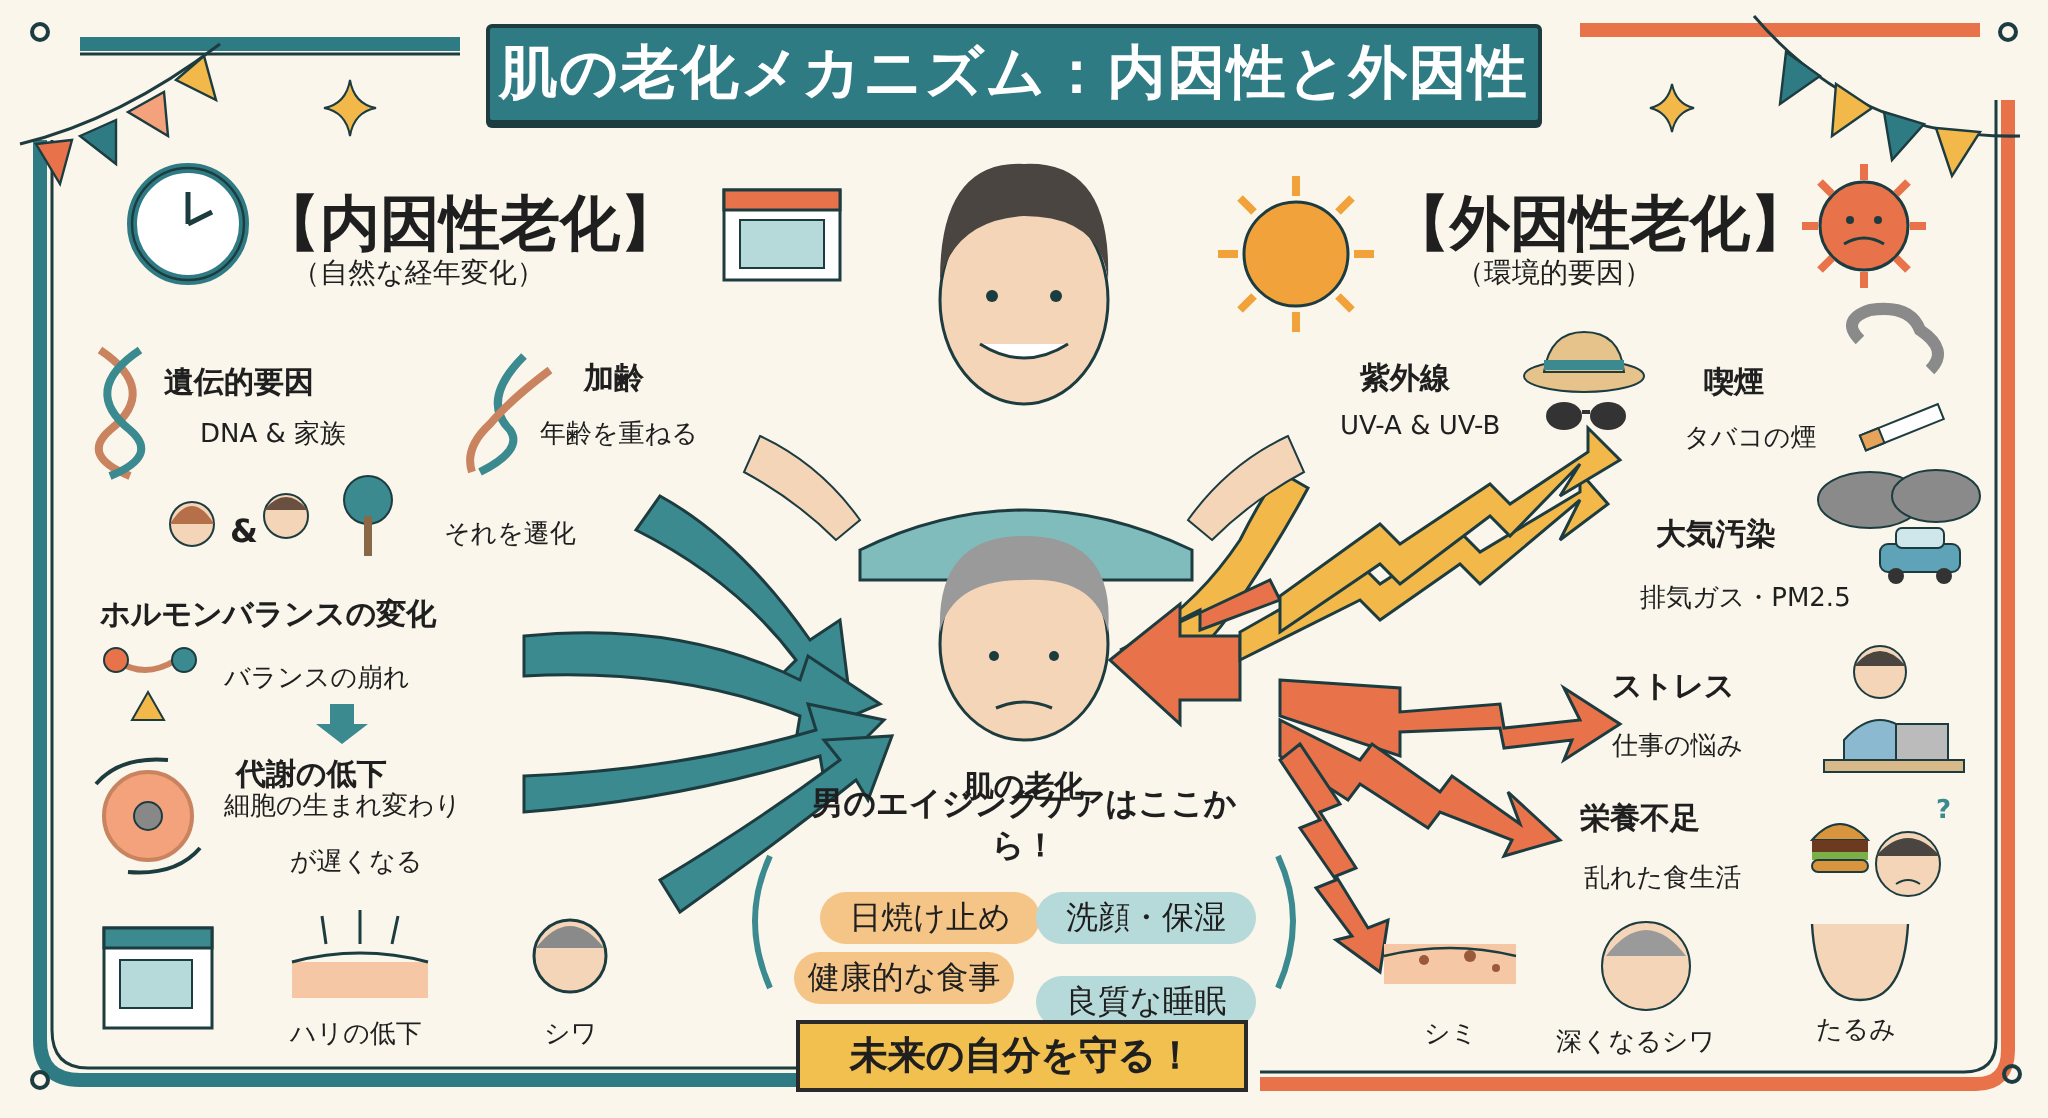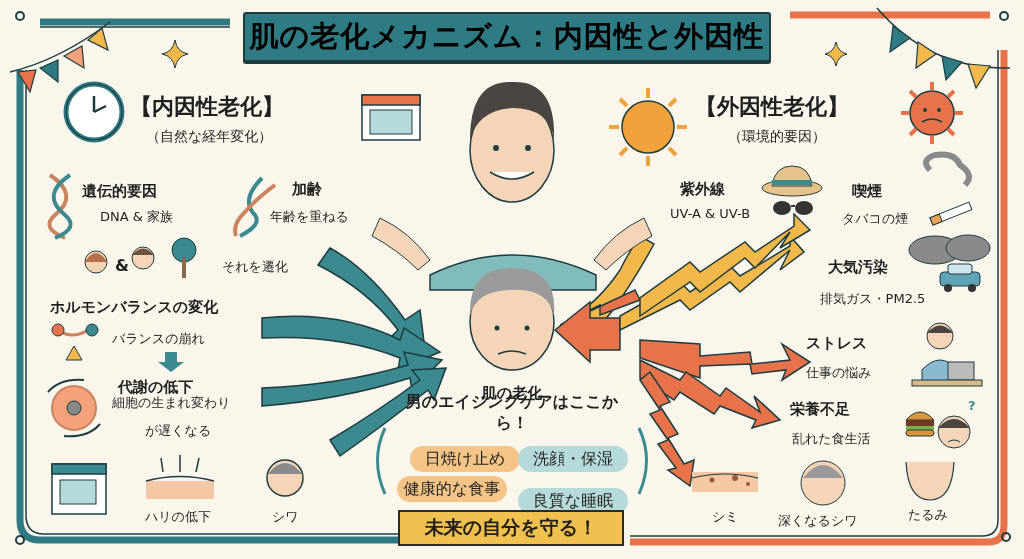--- a/index.html
+++ b/index.html
@@ -10,25 +10,25 @@
       color: #1f1f1f;
       position: relative;
     }
     .abs { position: absolute; }
     svg.layer { position: absolute; left: 0; top: 0; }
 
     .title-banner {
       position: absolute; left: 243px; top: 12px; width: 528px; height: 50px;
       background: #2f7b83; border: 2px solid #1d3c40; border-radius: 3px;
       display: flex; align-items: center; justify-content: center;
-      color: #000000; font-size: 29px; font-weight: bold; letter-spacing: 1px;
+      color: #ffffff; font-size: 29px; font-weight: bold; letter-spacing: 1px;
       box-shadow: 0 2px 0 #1d3c40;
     }
 
-    .h-big { font-size: 22px; font-weight: bold; white-space: nowrap; }
+    .h-big { font-size: 30px; font-weight: bold; white-space: nowrap; }
     .h-mid { font-size: 15px; font-weight: bold; white-space: nowrap; }
     .h-sub { font-size: 13px; white-space: nowrap; }
     .h-paren { font-size: 14px; white-space: nowrap; }
     .center-txt { text-align: center; }
 
     .pill {
       position: absolute; height: 26px; border-radius: 13px;
       display: flex; align-items: center; justify-content: center;
       font-size: 16px; white-space: nowrap;
     }

